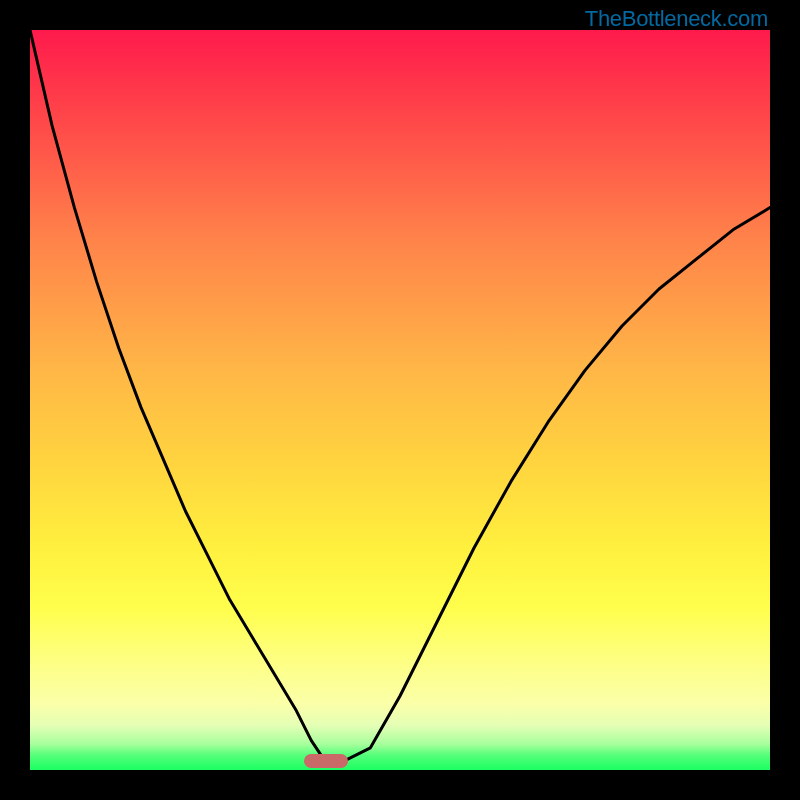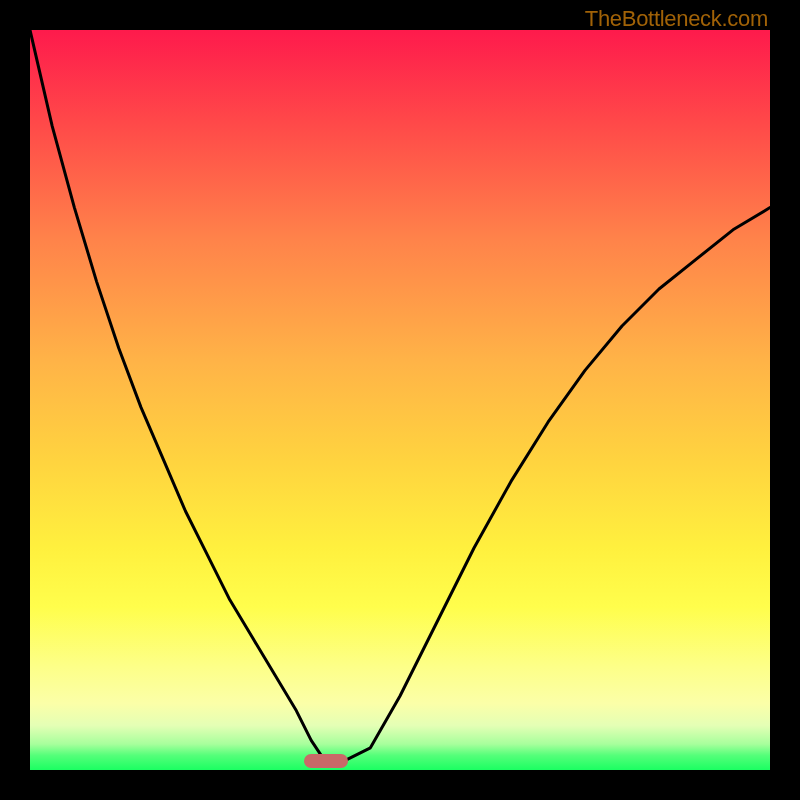--- a/index.html
+++ b/index.html
@@ -25,21 +25,21 @@
       top: 0;
       width: 100%;
       height: 100%;
     }
     .watermark {
       position: absolute;
       top: 6px;
       right: 32px;
       font-size: 22px;
       font-weight: 500;
-      color: #a16207;
+      color: #0369a1;
       letter-spacing: -0.3px;
     }
     .curve-svg {
       position: absolute;
       left: 0;
       top: 0;
       width: 100%;
       height: 100%;
       pointer-events: none;
     }

